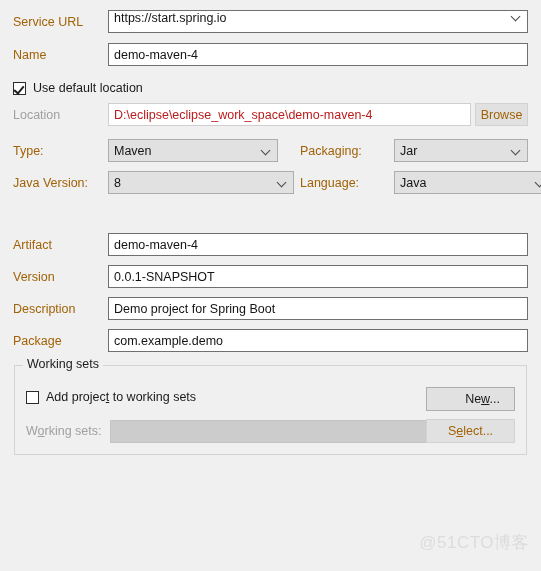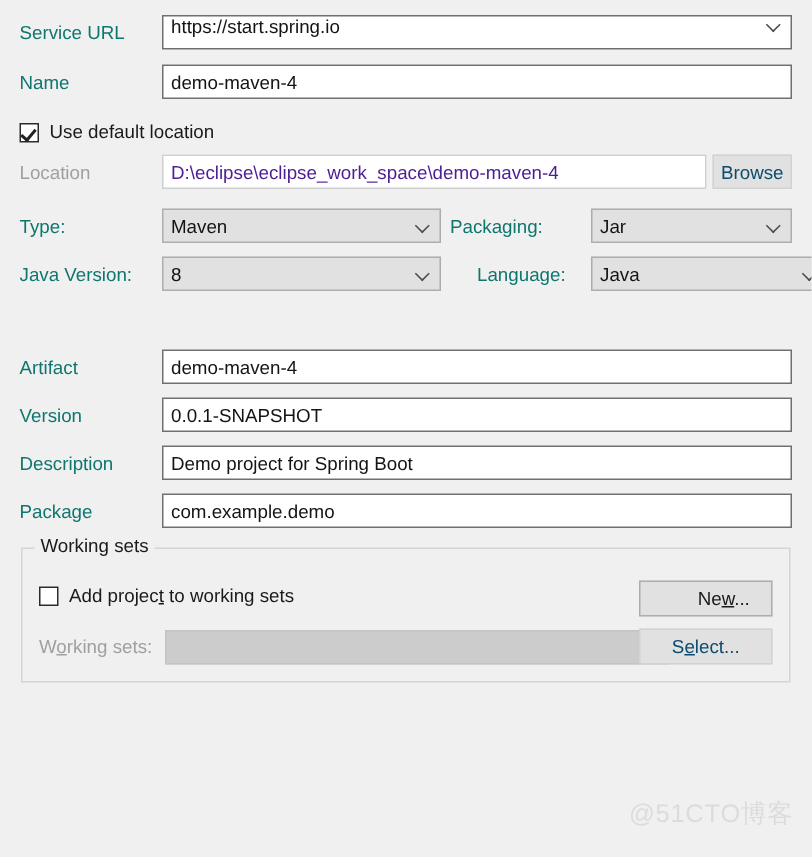--- a/index.html
+++ b/index.html
@@ -30,21 +30,21 @@
     height: 24px;
   }
 
   .label {
     position: absolute;
     left: 13px;
     top: 50%;
     transform: translateY(-50%);
     white-space: nowrap;
     font-size: 12.5px;
-    color: #0f766e;
+    color: #a16207;
   }
   .label.disabled { color: #a0a0a0; }
 
   
   .textfield {
     position: absolute;
     left: 108px;
     width: 420px;
     height: 23px;
     box-sizing: border-box;
@@ -54,21 +54,21 @@
     align-items: center;
     padding: 0 5px;
     font-size: 12.5px;
     color: #141414;
     white-space: nowrap;
     overflow: hidden;
   }
   .textfield.disabled {
     border-color: #cfcfcf;
     background: #ffffff;
-    color: #4c1d95;
+    color: #b91c1c;
   }
 
   
   .combo-white {
     position: absolute;
     left: 108px;
     width: 420px;
     height: 23px;
     box-sizing: border-box;
     background: #ffffff;
@@ -162,21 +162,21 @@
     border: 1px solid #adadad;
     display: flex;
     align-items: center;
     justify-content: center;
     font-size: 12.5px;
     color: #1a1a1a;
   }
   .btn.disabled {
     background: #e1e1e1;
     border-color: #d2d2d2;
-    color: #0c4a6e;
+    color: #a16207;
   }
 
   u.mn { text-decoration: underline; }
 
   
   .groupbox {
     position: absolute;
     left: 14px;
     top: 365px;
     width: 513px;
@@ -235,38 +235,38 @@
     <div class="textfield disabled" style="top:0; width:363px;">
       <span>D:\eclipse\eclipse_work_space\demo-maven-4</span>
     </div>
     <div class="btn disabled" style="left:475px; top:0; width:53px; height:23px;">
       <span>Browse</span>
     </div>
   </div>
 
   <div class="row" style="top:139px;">
     <span class="label">Type:</span>
-    <div class="combo-grey" style="left:108px; top:0; width:186px;">
+    <div class="combo-grey" style="left:108px; top:0; width:170px;">
       <span class="cb-text">Maven</span>
       <span class="chev"></span>
     </div>
     <span class="label" style="left:300px;">Packaging:</span>
     <div class="combo-grey" style="left:394px; top:0; width:134px;">
       <span class="cb-text">Jar</span>
       <span class="chev"></span>
     </div>
   </div>
 
   <div class="row" style="top:171px;">
     <span class="label">Java Version:</span>
     <div class="combo-grey" style="left:108px; top:0; width:186px;">
       <span class="cb-text">8</span>
       <span class="chev"></span>
     </div>
-    <span class="label" style="left:318px;">Language:</span>
+    <span class="label" style="left:300px;">Language:</span>
     <div class="combo-grey" style="left:394px; top:0; width:158px;">
       <span class="cb-text">Java</span>
       <span class="chev"></span>
     </div>
   </div>
 
 
   <div class="row" style="top:233px;">
     <span class="label">Artifact</span>
     <div class="textfield" style="top:0;">

